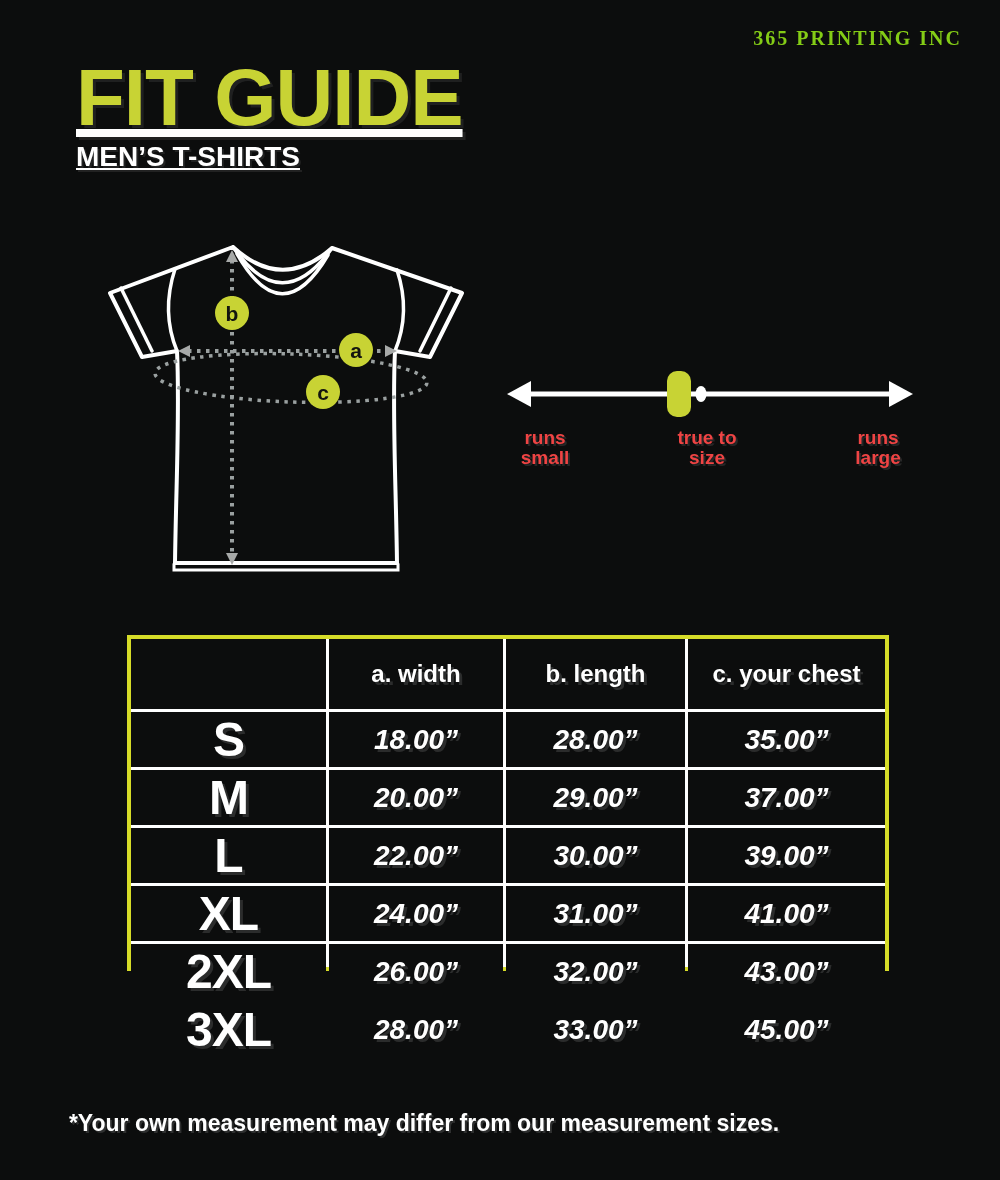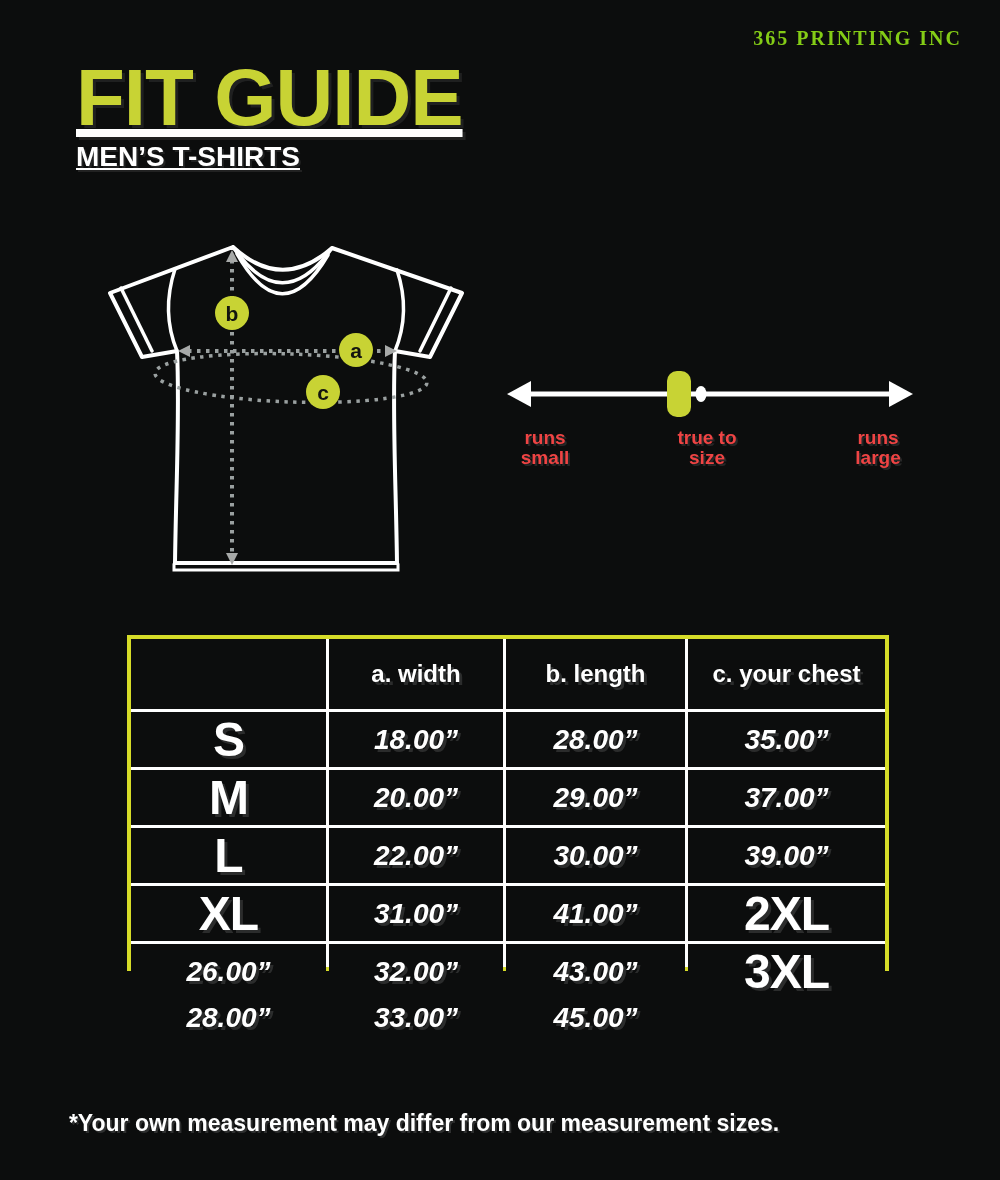--- a/index.html
+++ b/index.html
@@ -164,20 +164,21 @@
     <div class="cell val">20.00”</div>
     <div class="cell val">29.00”</div>
     <div class="cell val">37.00”</div>
 
     <div class="cell size">L</div>
     <div class="cell val">22.00”</div>
     <div class="cell val">30.00”</div>
     <div class="cell val">39.00”</div>
 
     <div class="cell size">XL</div>
+    <div class="cell val">24.00”</div>
     <div class="cell val">31.00”</div>
     <div class="cell val">41.00”</div>
 
     <div class="cell size">2XL</div>
     <div class="cell val">26.00”</div>
     <div class="cell val">32.00”</div>
     <div class="cell val">43.00”</div>
 
     <div class="cell size">3XL</div>
     <div class="cell val">28.00”</div>

